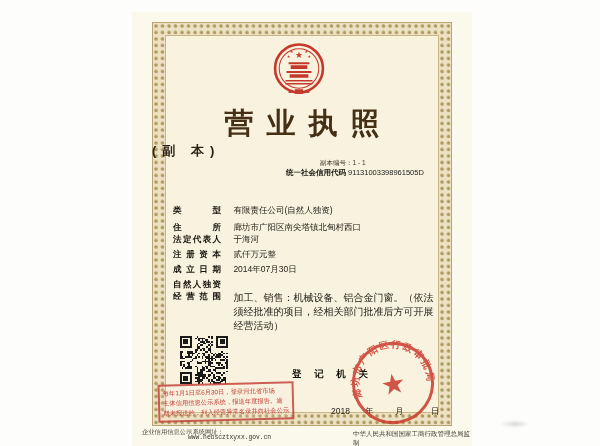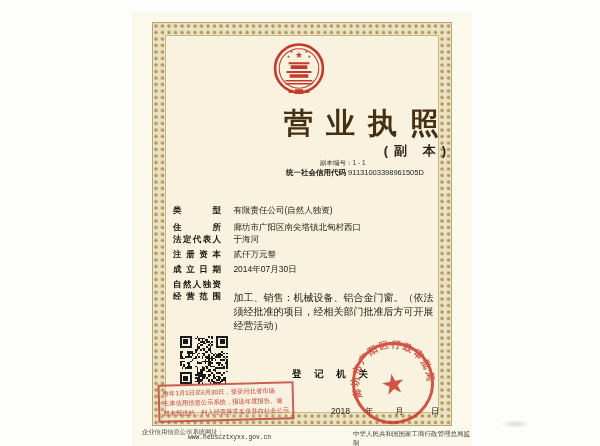--- a/index.html
+++ b/index.html
@@ -5,23 +5,23 @@
   html,body{margin:0;padding:0;}
   body{width:600px;height:446px;background:#fdfdfc;font-family:"Liberation Sans",sans-serif;position:relative;overflow:hidden;}
   .paper{position:absolute;left:132px;top:12px;width:340px;height:434px;background:#fbf8ec;}
   .frame{position:absolute;left:20px;top:10px;width:300px;height:404px;box-sizing:border-box;
     background-color:#ece1c2;
     background-image:radial-gradient(circle at 3px 3px,#ae9a62 1.5px,rgba(0,0,0,0) 2px);
     background-size:6.5px 6.5px;
     border:1px solid #b8a572;pointer-events:none;}
   .frame-inner{position:absolute;inset:12px;background:#f8f2de;border:1px solid #c9b786;}
   .emblem{position:absolute;left:141px;top:26px;width:52px;height:64px;}
-  .title{position:absolute;left:20px;top:92px;width:300px;text-align:right;
+  .title{position:absolute;left:20px;top:92px;width:300px;text-align:center;
     font-size:29px;font-weight:bold;color:#452f15;letter-spacing:13px;padding-left:13px;box-sizing:border-box;}
-  .subtitle{position:absolute;left:20px;top:130px;width:300px;text-align:right;
+  .subtitle{position:absolute;left:20px;top:130px;width:300px;text-align:left;
     font-size:13px;font-weight:bold;color:#2b2115;letter-spacing:6px;}
   .copy-no{position:absolute;left:188px;top:147px;font-size:6.5px;color:#3a3020;}
   .credit-line{position:absolute;left:110px;top:156px;font-size:7.5px;color:#222;white-space:nowrap;}
   .credit-line .lbl{font-weight:bold;color:#1c1812;padding-left:44px;}
   .row{position:absolute;left:41px;white-space:nowrap;font-size:8.5px;color:#2a2a2a;}
   .row .lbl{display:inline-block;width:48px;font-weight:bold;color:#15120c;
     text-align:justify;text-align-last:justify;vertical-align:top;}
   .row .val{display:inline-block;margin-left:10px;vertical-align:top;color:#26221a;}
   .row .val.wrap{white-space:normal;width:205px;font-size:10px;line-height:1.4;}
   .qr{position:absolute;left:48px;top:321px;width:48px;height:54px;}

